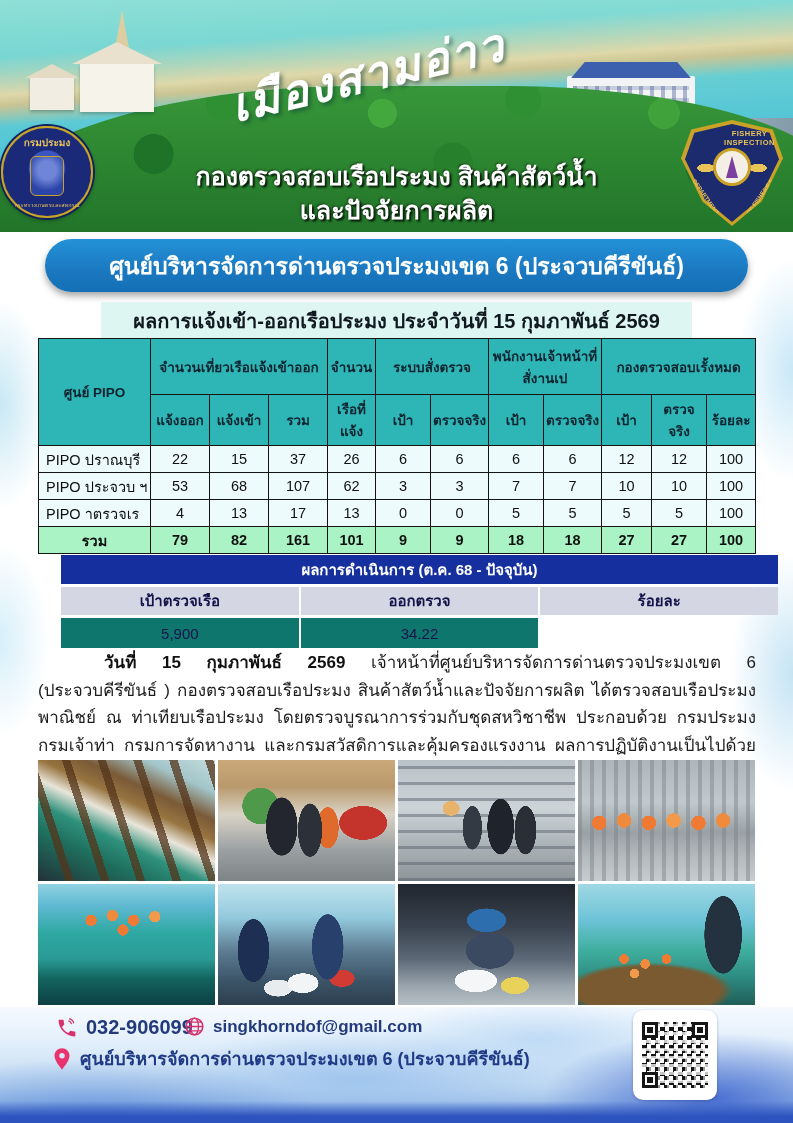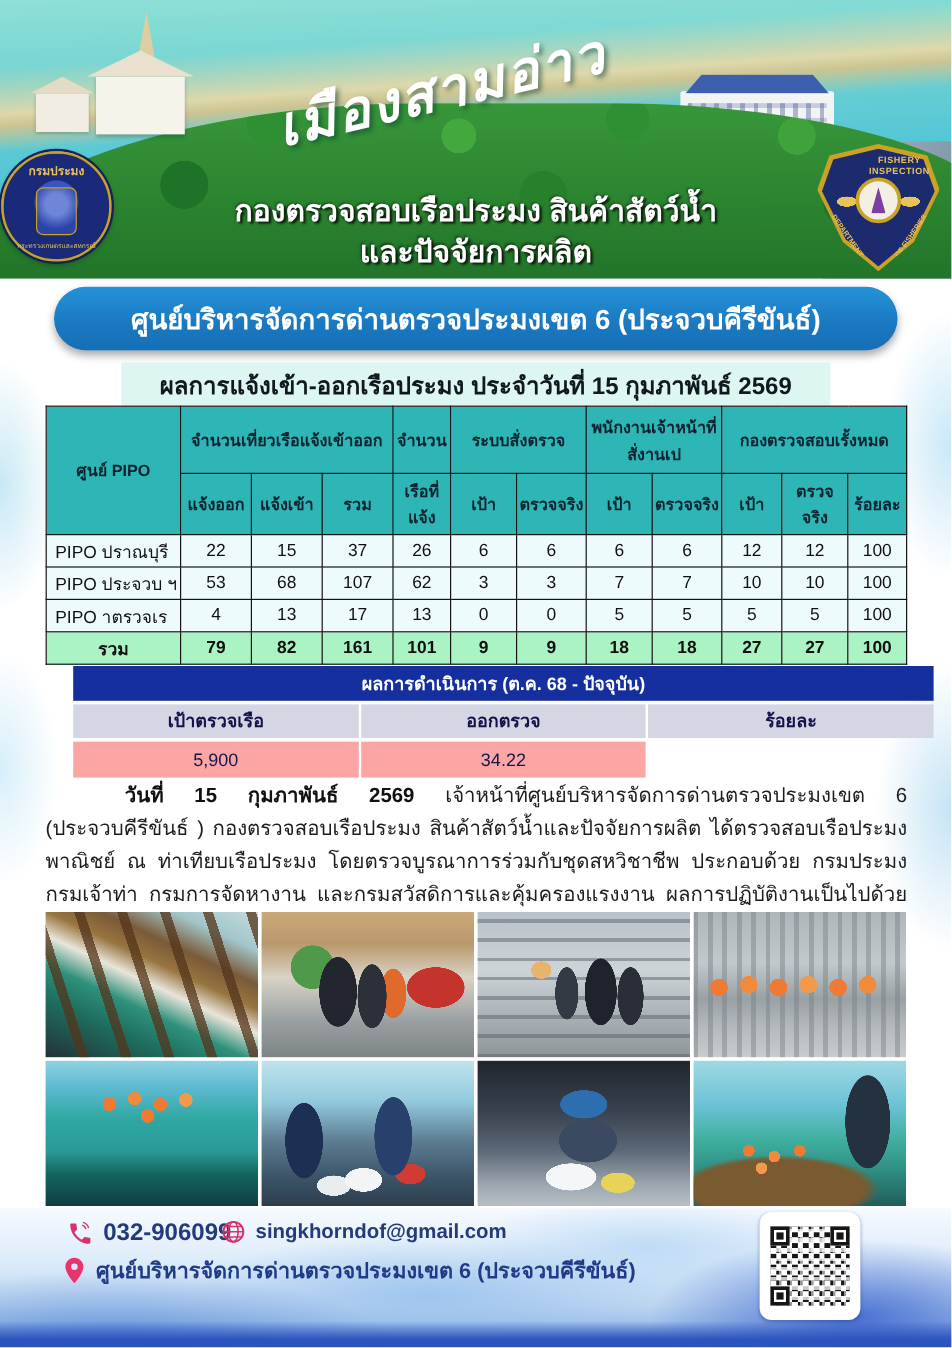--- a/index.html
+++ b/index.html
@@ -107,21 +107,21 @@
   table.pipo tbody td.rname { text-align:left; padding-left:7px; }
   table.pipo tbody tr.total td { background:#a9f3c5; font-weight:600; }
 
   
   .summary { position:absolute; top:555px; left:38px; width:717px; z-index:2;margin-left:23px; }
   .summary-title { height:29px; background:#162f9e; color:#ffffff; font-size:15px; font-weight:600;
     display:flex; align-items:center; justify-content:center; margin-bottom:3px; }
   .summary-grid { display:grid; grid-template-columns:1fr 1fr 1fr; gap:2px; }
   .summary-grid .hcell { background:#d4d6e4; color:#13134a; font-size:15px; font-weight:600;
     height:28px; display:flex; align-items:center; justify-content:center; }
-  .summary-grid .vcell { background:#fca5a5; color:#15154a; font-size:15px;
+  .summary-grid .vcell { background:#0f766e; color:#15154a; font-size:15px;
     height:30px; display:flex; align-items:center; justify-content:center; margin-top:0; }
 
   
   .narrative { position:absolute; top:649px; left:38px; width:718px; z-index:2;
     font-size:17px; line-height:1.63; color:#1c1c1c; text-align:justify; text-indent:66px; }
   .narrative b { font-weight:bold; color:#111; }
 
   
   .photos { position:absolute; top:760px; left:38px; width:717px; z-index:2;
     display:grid; grid-template-columns:repeat(4,1fr); grid-auto-rows:121px; gap:3px; }

